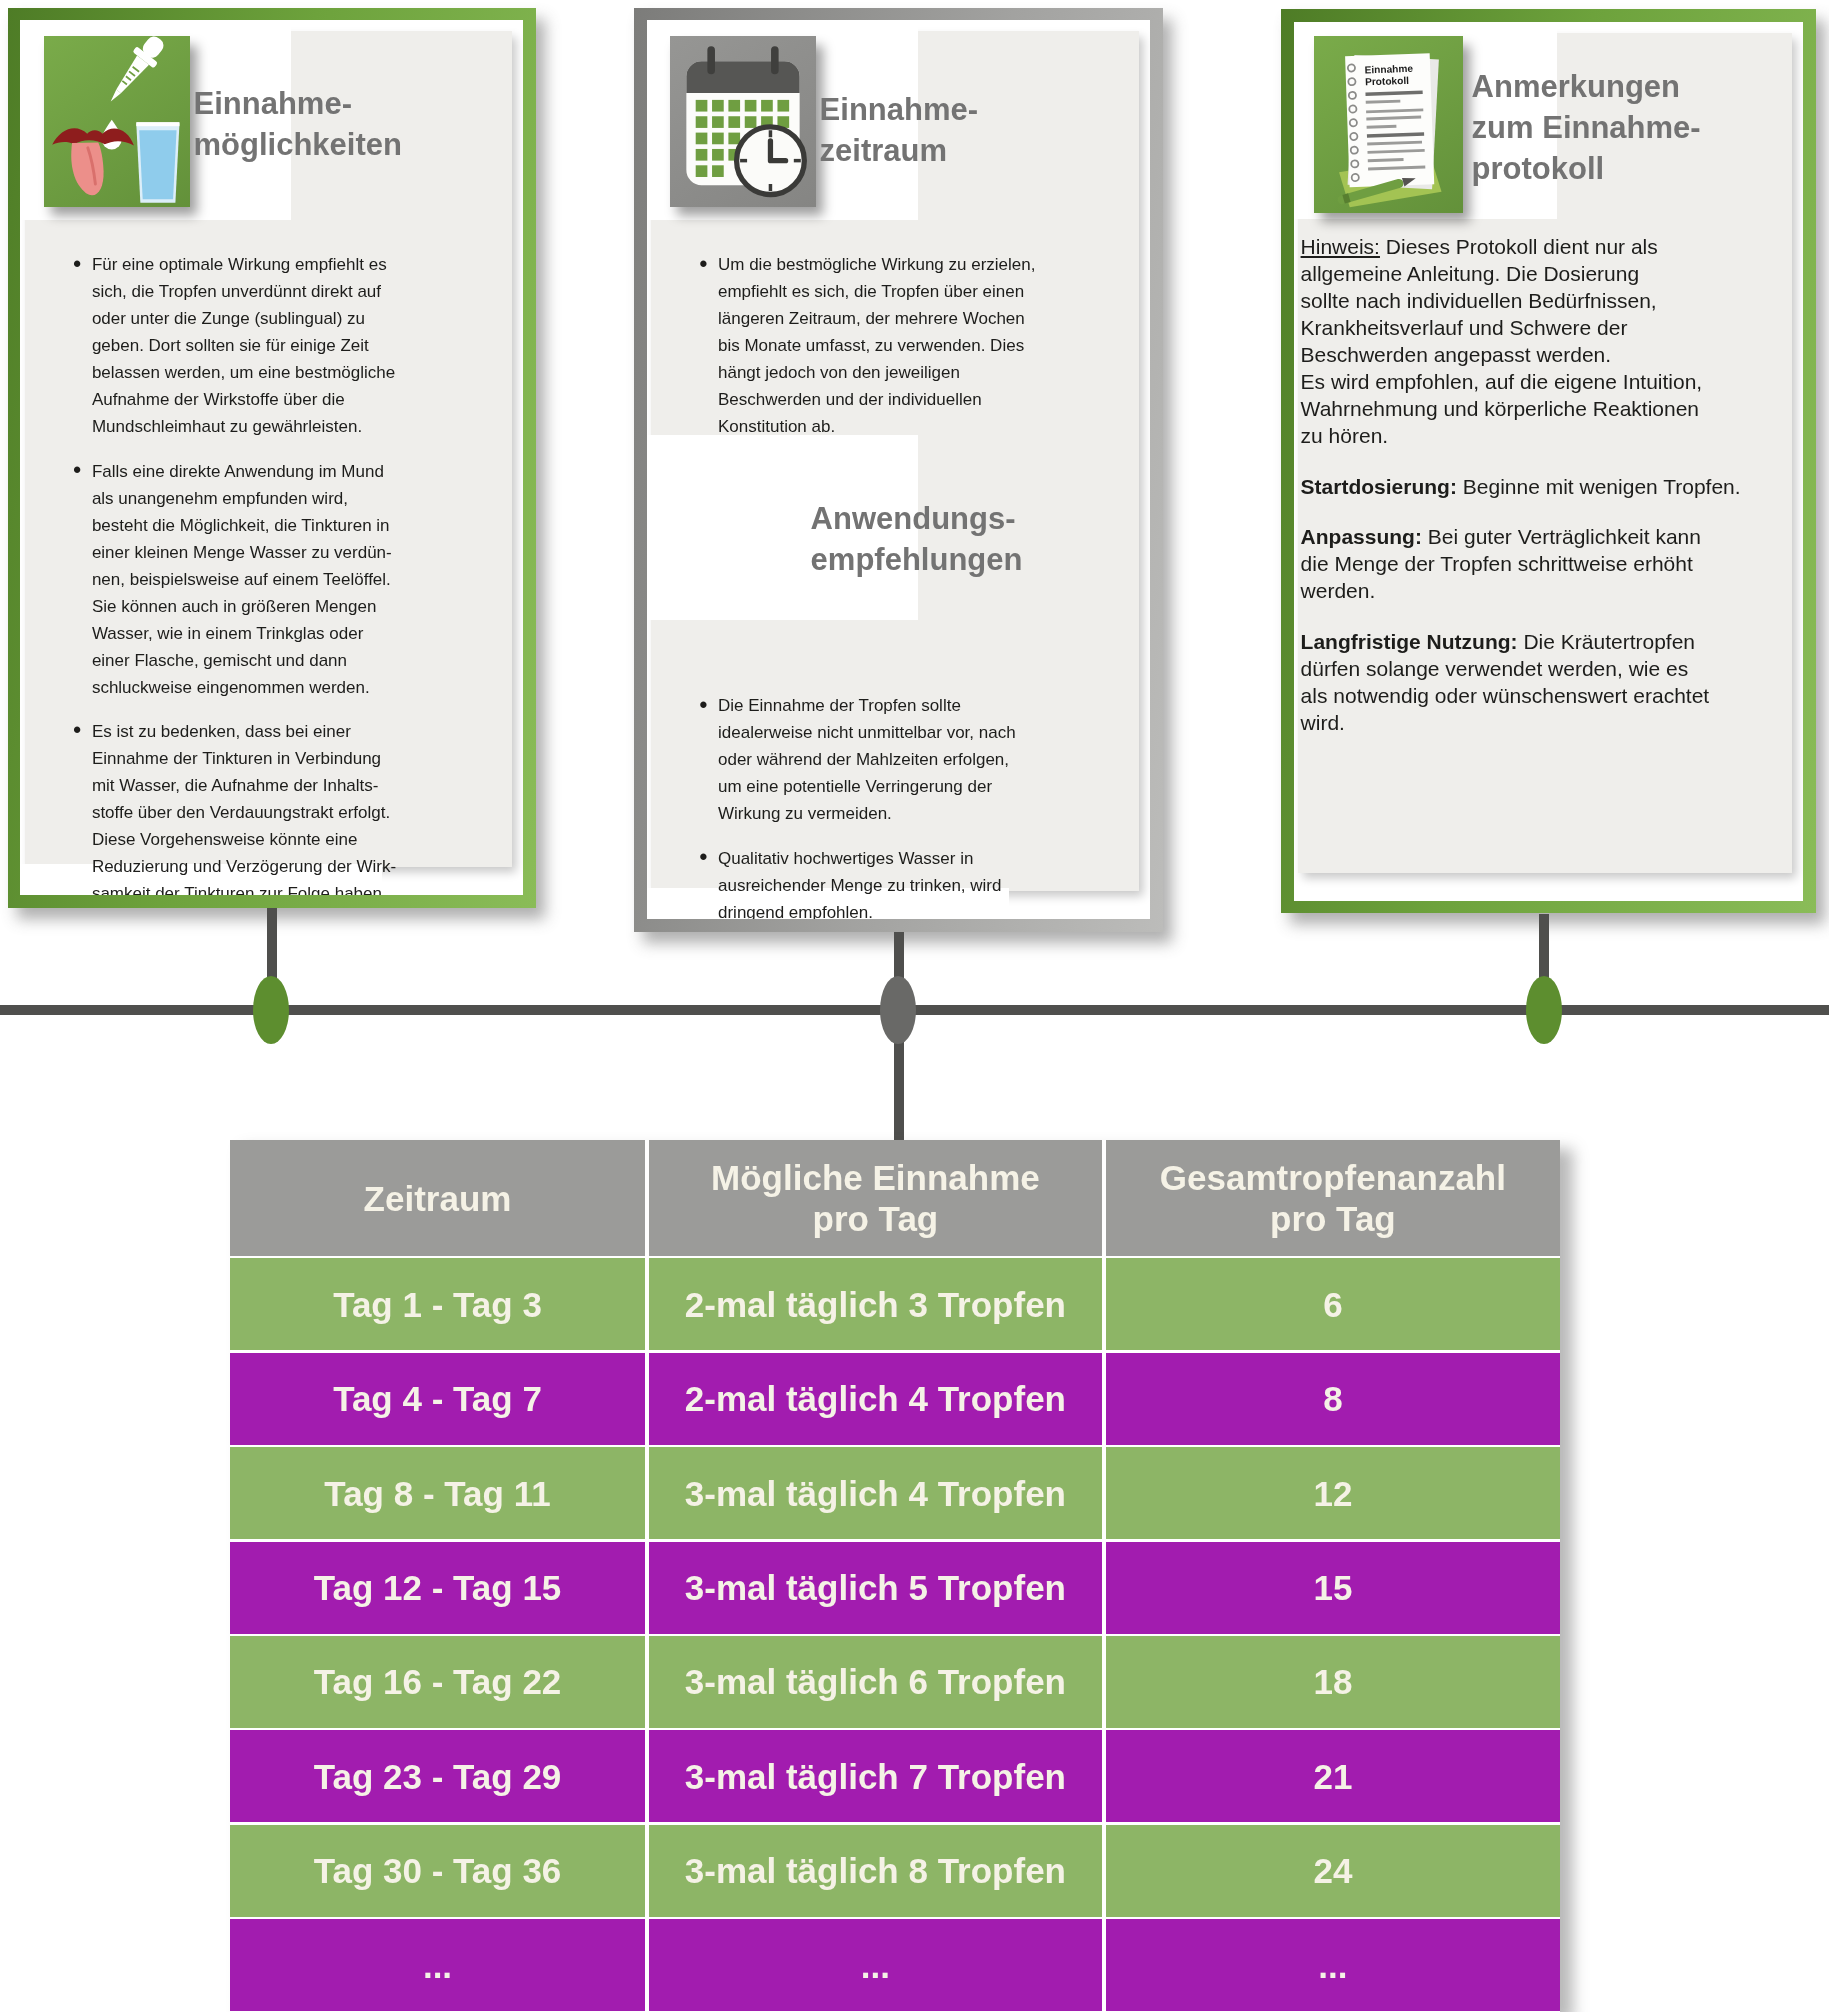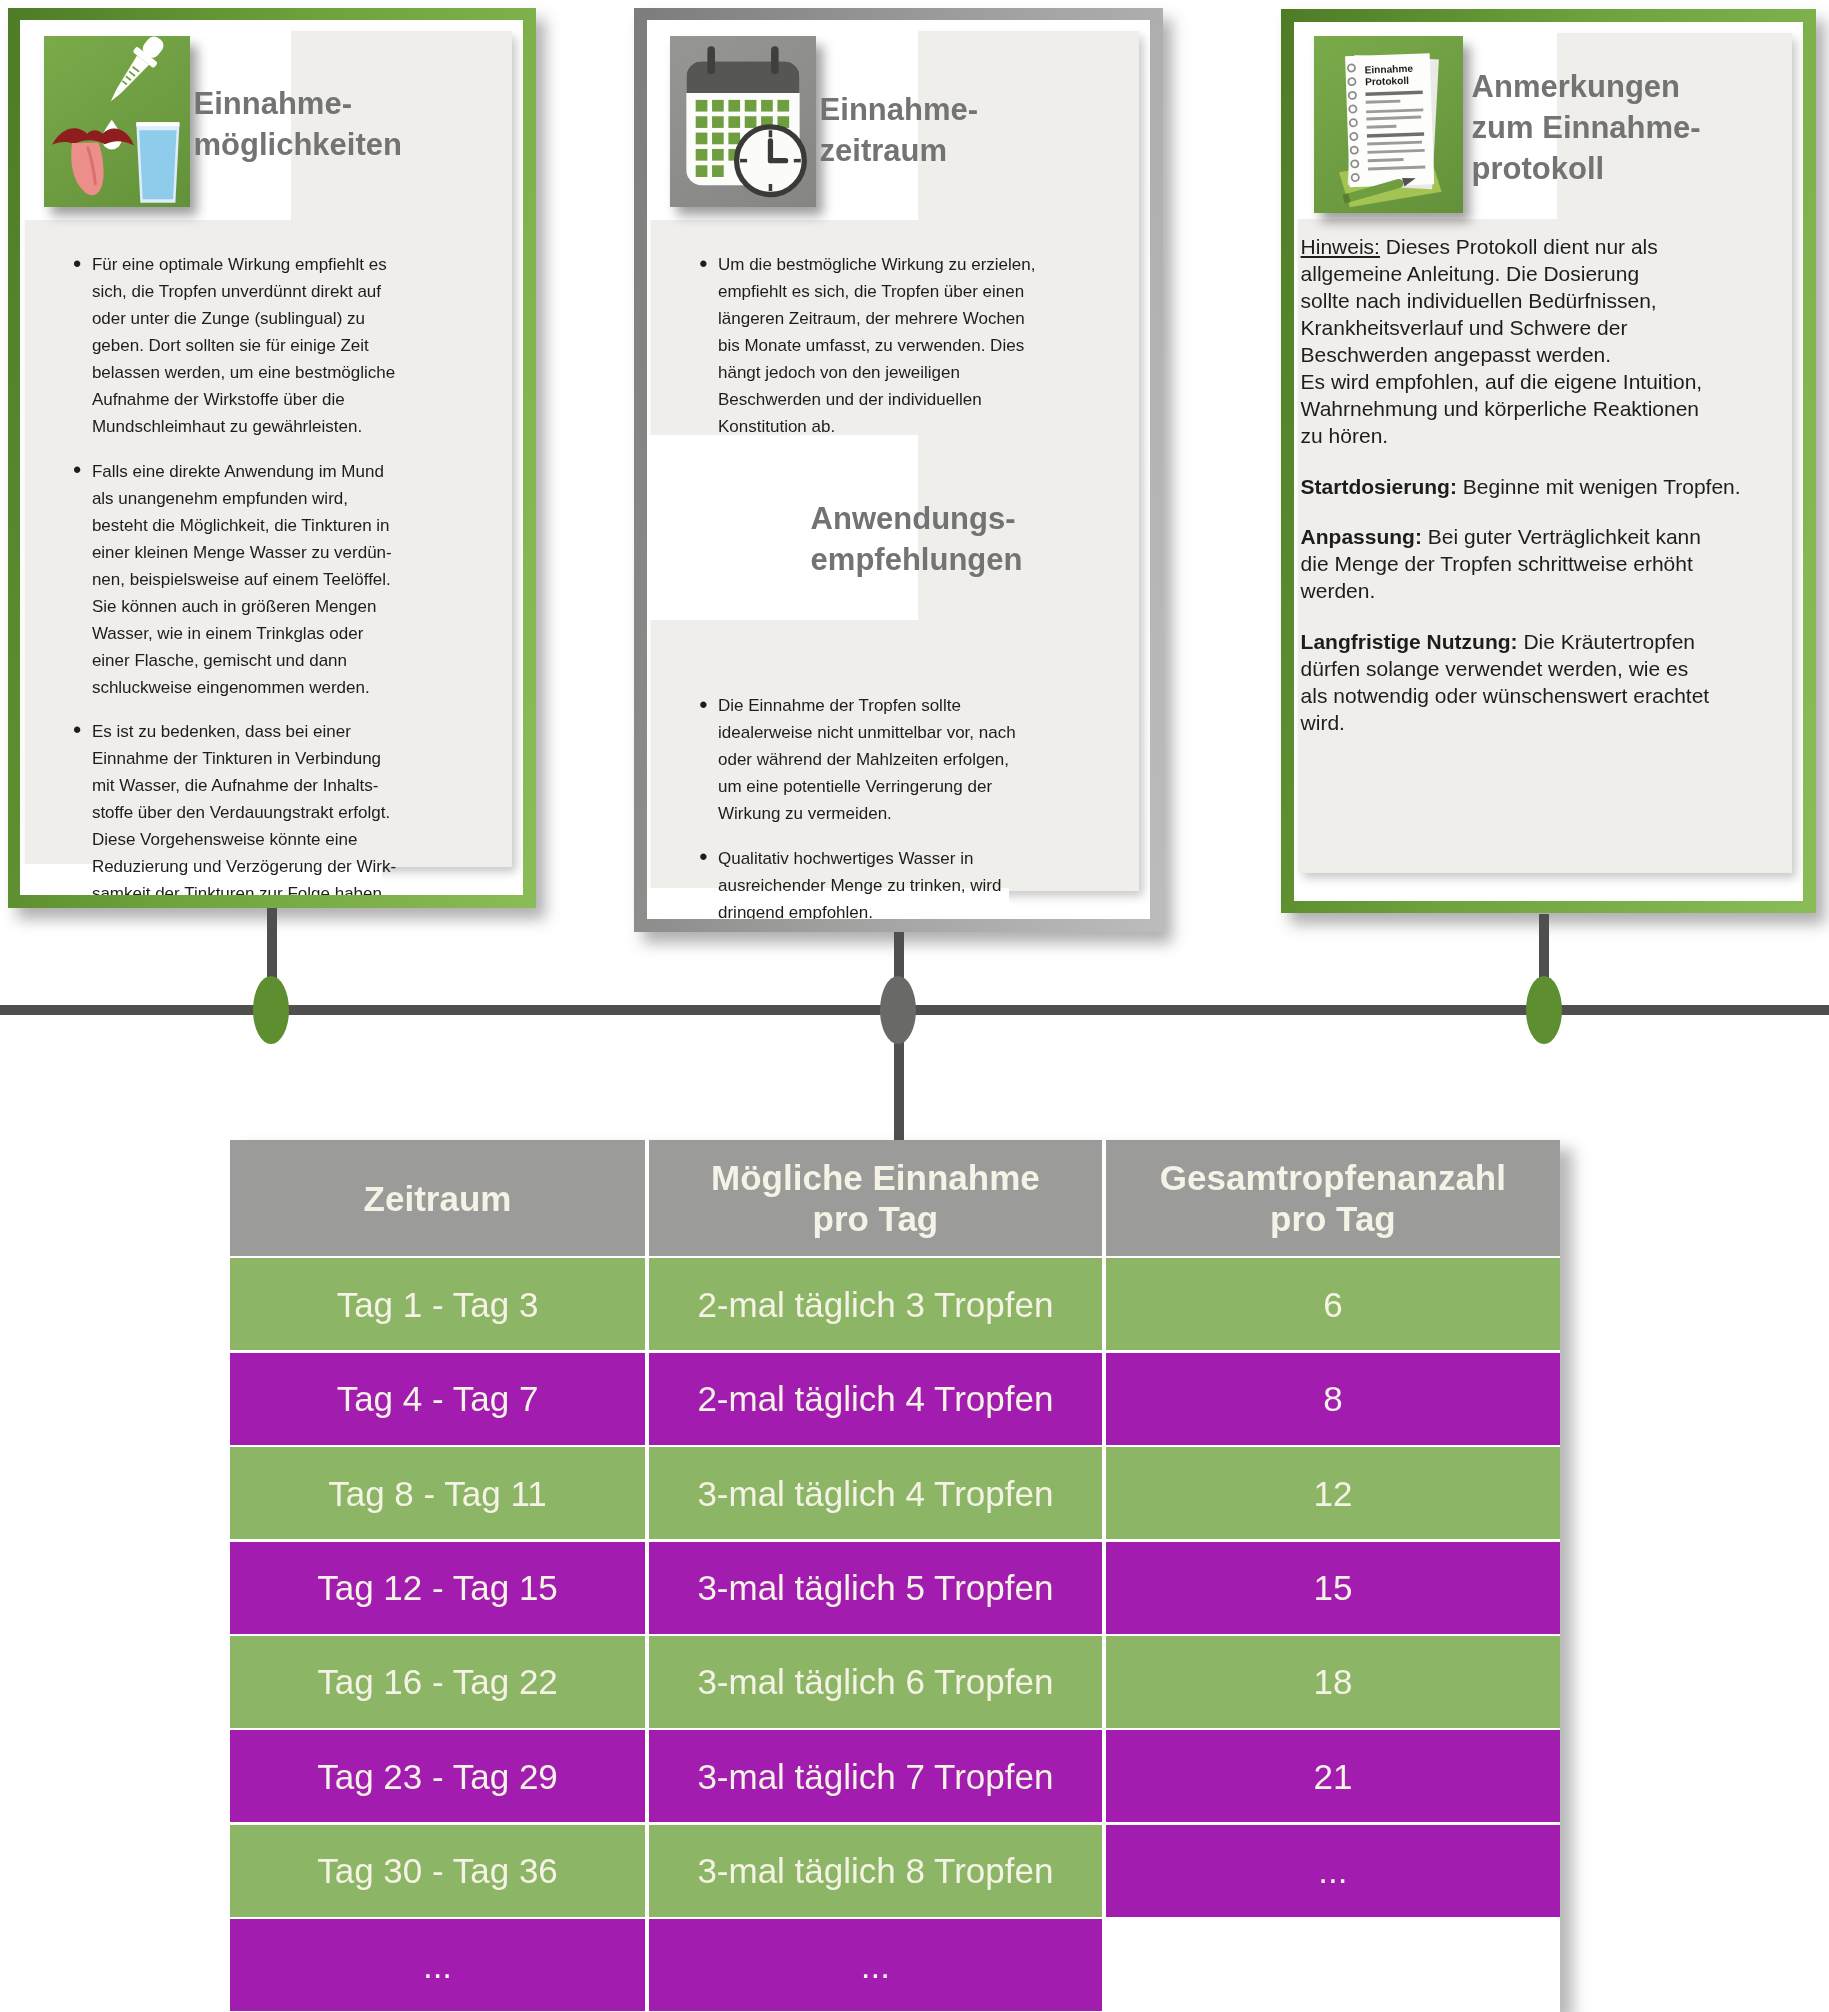--- a/index.html
+++ b/index.html
@@ -33,21 +33,21 @@
   .tl-conn{position:absolute;width:10.2px;background:#4f4f4d;}
   .tl-dot{position:absolute;width:36px;height:68px;border-radius:50%;}
   .tl-dot.green{background:#5d8e2f;}
   .tl-dot.gray{background:#696967;}
 
   
   .dose-table{position:absolute;left:230px;top:1140px;width:1330px;height:873px;
       display:grid;grid-template-columns:415px 453px 1fr;grid-template-rows:116px repeat(8,92px);
       gap:2.4px 3.9px;background:#ffffff;box-shadow:12.6px 9.4px 14px rgba(80,80,80,.40);}
   .cell{display:flex;align-items:center;justify-content:center;text-align:center;
-        color:#f5f2e6;font-size:35px;line-height:41px;white-space:pre-line;}
+        color:#f5f2e6;font-size:35px;line-height:41px;white-space:pre-line;font-weight:bold;}
   .cell.head{background:#9b9b99;font-weight:700;}
   .cell.green{background:#8db566;}
   .cell.gray{background:#a21caf;}
 </style>
 </head>
 <body>
 
 <div class="panel green" style="left:7.9px;top:7.9px;width:528px;height:900px;">
   <div class="panel-inner">
     <div class="card"></div>
@@ -279,18 +279,19 @@
   <div class="cell green">Tag 16 - Tag 22</div>
   <div class="cell green">3-mal täglich 6 Tropfen</div>
   <div class="cell green">18</div>
 
   <div class="cell gray">Tag 23 - Tag 29</div>
   <div class="cell gray">3-mal täglich 7 Tropfen</div>
   <div class="cell gray">21</div>
 
   <div class="cell green">Tag 30 - Tag 36</div>
   <div class="cell green">3-mal täglich 8 Tropfen</div>
+  <div class="cell green">24</div>
 
   <div class="cell gray">...</div>
   <div class="cell gray">...</div>
   <div class="cell gray">...</div>
 </div>
 
 
 </body></html>

